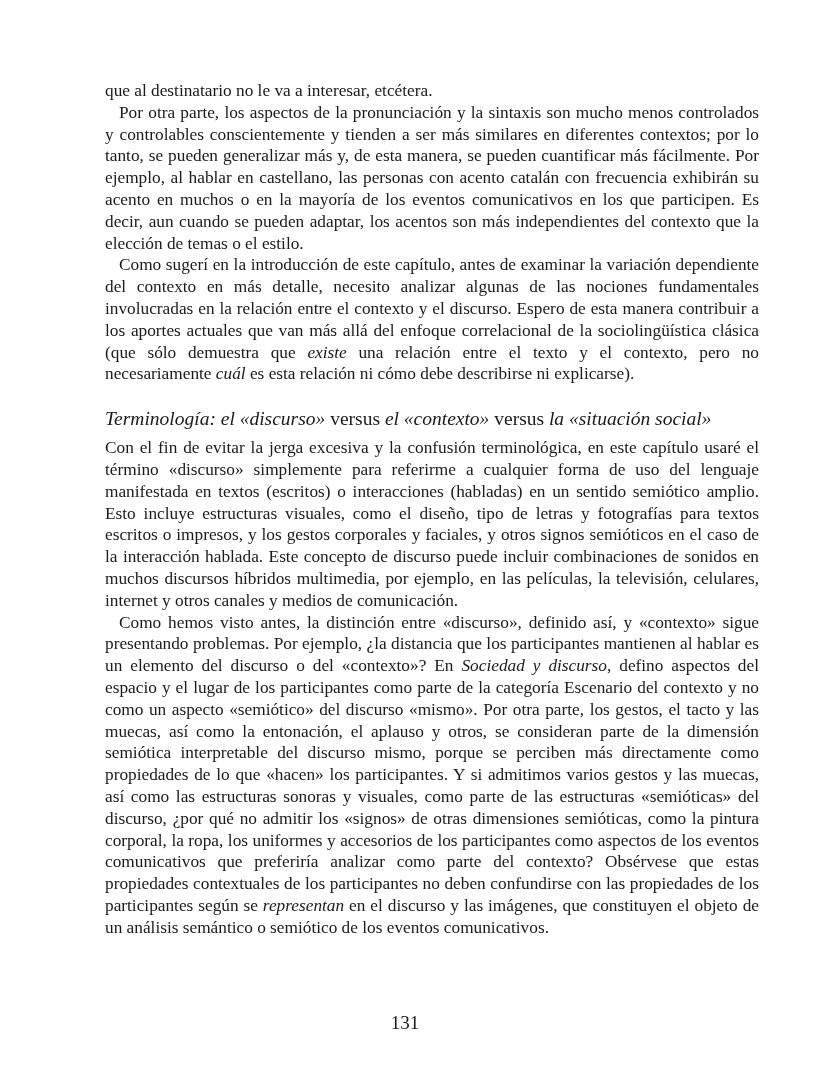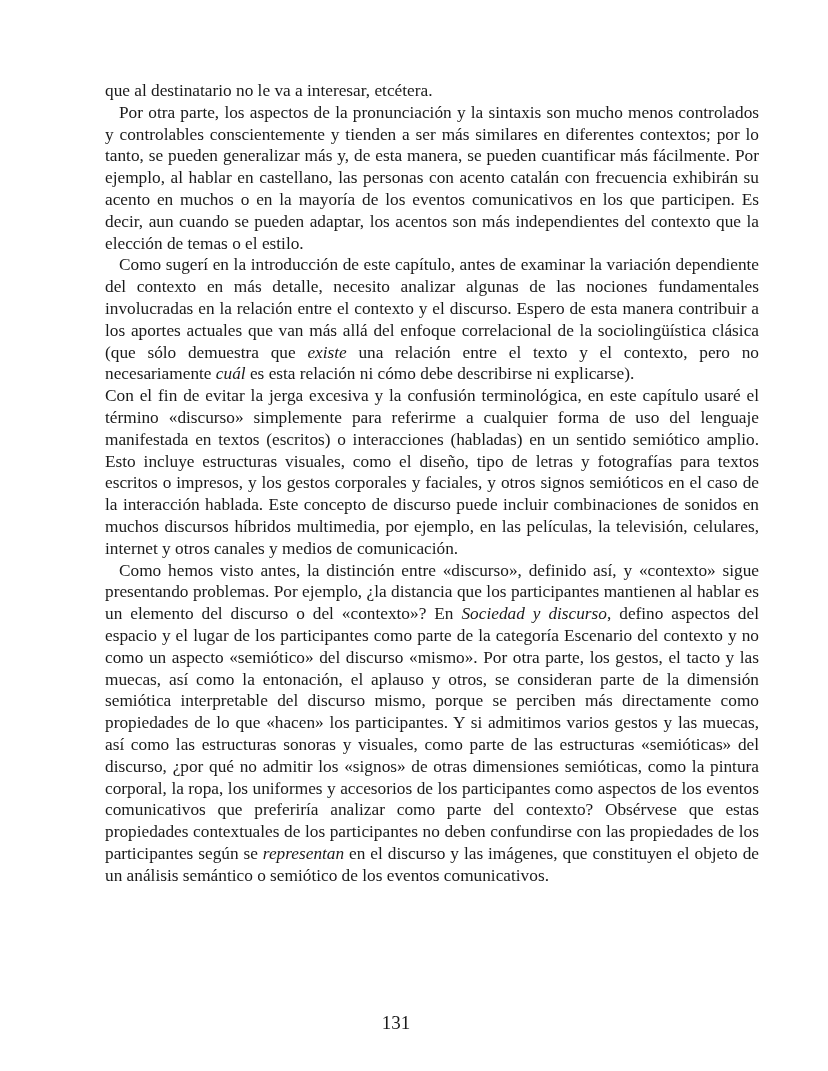--- a/index.html
+++ b/index.html
@@ -36,36 +36,37 @@
     }
     .heading {
       margin: 22px 0 6px 0;
       font-size: 19.5px;
       line-height: 24px;
       font-weight: normal;
       white-space: nowrap;
     }
     .page-number {
       position: absolute;
-      left: 0;
+      left: 9px;
       width: 792px;
       top: 1011px;
       text-align: center;
       font-size: 19px;
       line-height: 24px;
     }
   </style>
 </head>
 <body>
 
 <div class="page">
   <div id="paras-top">
       <p class="para"><span>que al destinatario no le va a interesar, etcétera.</span></p>
       <p class="para indent"><span>Por otra parte, los aspectos de la pronunciación y la sintaxis son mucho menos controlados y controlables conscientemente y tienden a ser más similares en diferentes contextos; por lo tanto, se pueden generalizar más y, de esta manera, se pueden cuantificar más fácilmente. Por ejemplo, al hablar en castellano, las personas con acento catalán con frecuencia exhibirán su acento en muchos o en la mayoría de los eventos comunicativos en los que participen. Es decir, aun cuando se pueden adaptar, los acentos son más independientes del contexto que la elección de temas o el estilo.</span></p>
       <p class="para indent"><span>Como sugerí en la introducción de este capítulo, antes de examinar la variación dependiente del contexto en más detalle, necesito analizar algunas de las nociones fundamentales involucradas en la relación entre el contexto y el discurso. Espero de esta manera contribuir a los aportes actuales que van más allá del enfoque correlacional de la sociolingüística clásica (que sólo demuestra que </span><em>existe</em><span> una relación entre el texto y el contexto, pero no necesariamente </span><em>cuál</em><span> es esta relación ni cómo debe describirse ni explicarse).</span></p>
     </div>
+  <h2 class="heading" id="heading"><em>Terminología: el «discurso»</em><span> versus </span><em>el «contexto»</em><span> versus </span><em>la «situación social»</em></h2>
   <div id="paras-bottom">
       <p class="para"><span>Con el fin de evitar la jerga excesiva y la confusión terminológica, en este capítulo usaré el término «discurso» simplemente para referirme a cualquier forma de uso del lenguaje manifestada en textos (escritos) o interacciones (habladas) en un sentido semiótico amplio. Esto incluye estructuras visuales, como el diseño, tipo de letras y fotografías para textos escritos o impresos, y los gestos corporales y faciales, y otros signos semióticos en el caso de la interacción hablada. Este concepto de discurso puede incluir combinaciones de sonidos en muchos discursos híbridos multimedia, por ejemplo, en las películas, la televisión, celulares, internet y otros canales y medios de comunicación.</span></p>
       <p class="para indent"><span>Como hemos visto antes, la distinción entre «discurso», definido así, y «contexto» sigue presentando problemas. Por ejemplo, ¿la distancia que los participantes mantienen al hablar es un elemento del discurso o del «contexto»? En </span><em>Sociedad y discurso</em><span>, defino aspectos del espacio y el lugar de los participantes como parte de la categoría Escenario del contexto y no como un aspecto «semiótico» del discurso «mismo». Por otra parte, los gestos, el tacto y las muecas, así como la entonación, el aplauso y otros, se consideran parte de la dimensión semiótica interpretable del discurso mismo, porque se perciben más directamente como propiedades de lo que «hacen» los participantes. Y si admitimos varios gestos y las muecas, así como las estructuras sonoras y visuales, como parte de las estructuras «semióticas» del discurso, ¿por qué no admitir los «signos» de otras dimensiones semióticas, como la pintura corporal, la ropa, los uniformes y accesorios de los participantes como aspectos de los eventos comunicativos que preferiría analizar como parte del contexto? Obsérvese que estas propiedades contextuales de los participantes no deben confundirse con las propiedades de los participantes según se </span><em>representan</em><span> en el discurso y las imágenes, que constituyen el objeto de un análisis semántico o semiótico de los eventos comunicativos.</span></p>
     </div>
 </div>
 
 <div class="page-number">131</div>
 
 </body></html>

